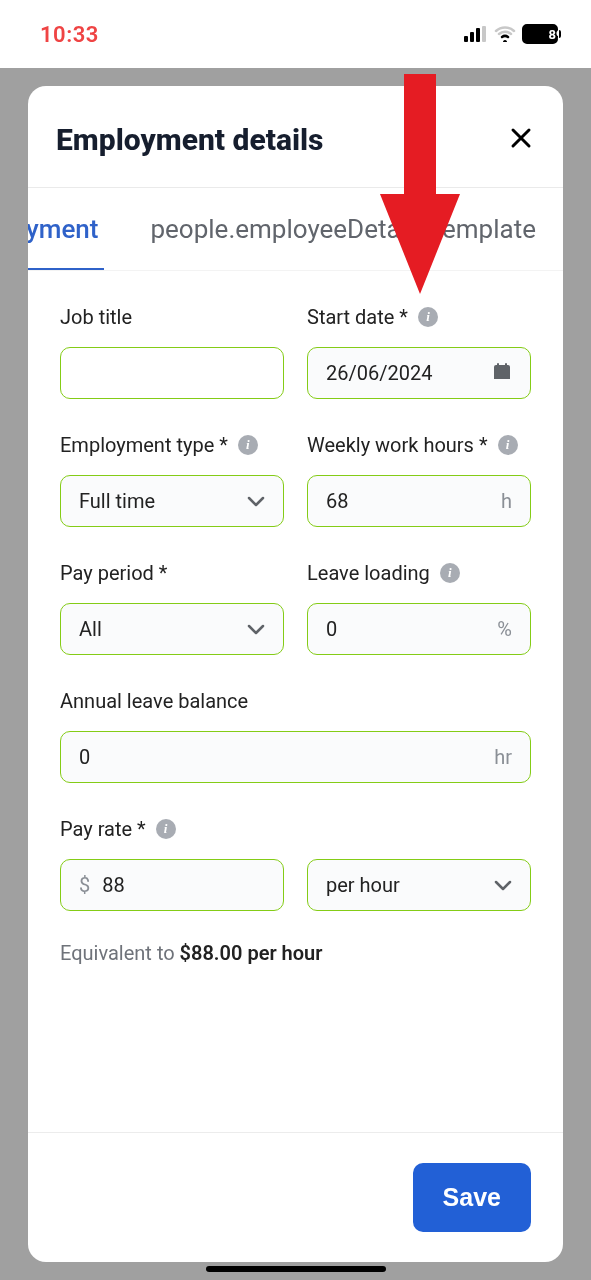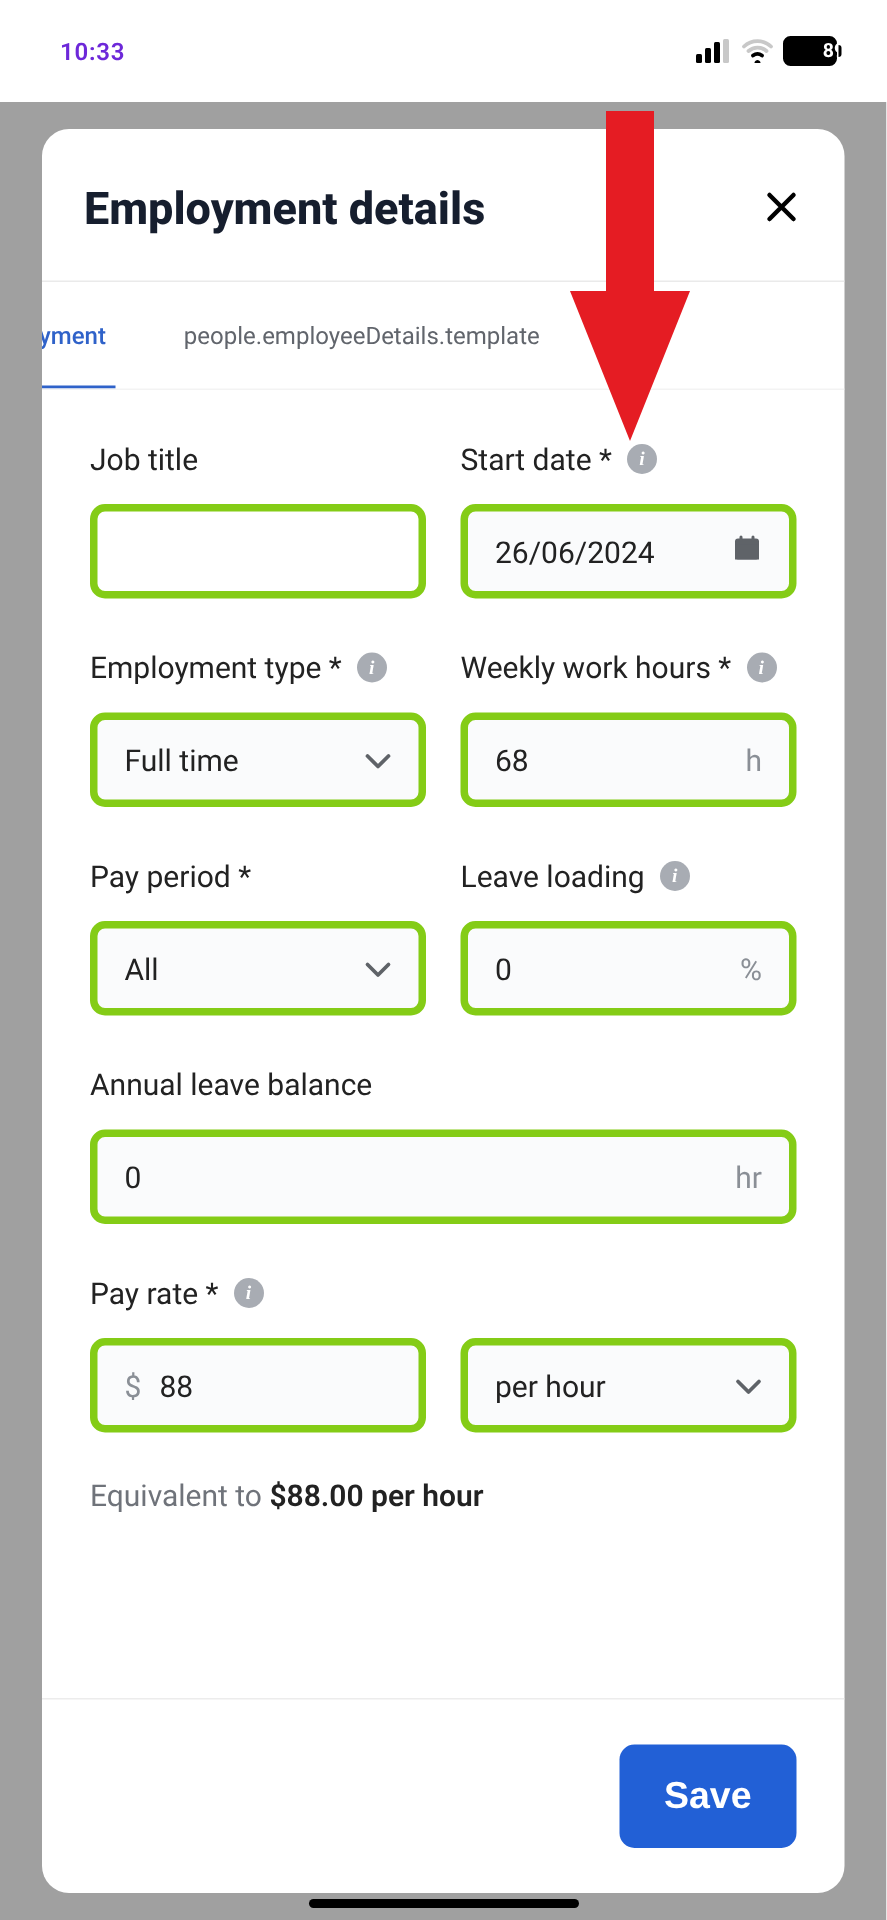--- a/index.html
+++ b/index.html
@@ -1,46 +1,46 @@
 <!DOCTYPE html>
 <html><head>
 <meta charset="utf-8">
 <style>
   * { box-sizing: border-box; margin: 0; padding: 0; }
   html, body { width: 591px; height: 1280px; font-family: -apple-system, BlinkMacSystemFont, "Segoe UI", Roboto, Helvetica, Arial, sans-serif; background: #fff; }
   .status-bar { height: 68px; display: flex; justify-content: space-between; align-items: center; padding: 0 30px 0 40px; background: #fff; }
-  .status-time { font-size: 16px; font-weight: 600; color: #6d28d9; letter-spacing: 0.5px; }
+  .status-time { font-size: 22px; font-weight: 600; color: #ef4444; letter-spacing: 0.5px; }
   .status-right { display: flex; align-items: center; gap: 6px; }
   .signal-icon svg, .wifi-icon svg, .battery-box { display: block; }
   .battery-box { display: flex; align-items: center; }
   .battery-body { width: 36px; height: 20px; border: 2px solid #000; border-radius: 5px; background: #000; display: flex; align-items: center; justify-content: center; color: #fff; font-size: 13px; font-weight: 700; padding-left: 32px; }
   .battery-tip { width: 2px; height: 8px; background: #000; border-radius: 0 2px 2px 0; margin-left: 1px; }
 
   .backdrop { position: relative; width: 591px; height: 1212px; background: #a0a0a0; }
   .modal { position: absolute; left: 28px; top: 18px; right: 28px; bottom: 18px; background: #fff; border-radius: 18px; display: flex; flex-direction: column; overflow: hidden; }
 
   .modal-header { padding: 36px 28px 30px 28px; display: flex; justify-content: space-between; align-items: center; }
   .modal-title { font-size: 30px; font-weight: 800; color: #161e2e; }
   .close-btn { width: 28px; height: 28px; background: none; border: none; cursor: pointer; display: flex; align-items: center; justify-content: center; }
 
   .tabs { display: flex; border-top: 1px solid #eaeaea; border-bottom: 1px solid #f3f3f3; padding: 0; overflow: hidden; }
-  .tab { padding: 26px 6px 24px 6px; font-size: 16px; color: #61656c; border-bottom: 2px solid transparent; white-space: nowrap; }
+  .tab { padding: 26px 6px 24px 6px; font-size: 26px; color: #61656c; border-bottom: 2px solid transparent; white-space: nowrap; }
   .tab.active { color: #2f62c9; border-bottom-color: #2f62c9; font-weight: 500; }
   .tab:first-child { margin-left: -8px; }
   .tab:nth-child(2) { margin-left: 40px; }
 
   .form { padding: 30px 32px; flex: 1; overflow: hidden; }
   .row { display: flex; gap: 23px; margin-bottom: 30px; }
   .field { flex: 1; display: flex; flex-direction: column; }
   .field.full { width: 100%; }
   .label-row { display: flex; align-items: center; gap: 10px; min-height: 32px; margin-bottom: 14px; }
   .label { font-size: 20px; color: #222; }
   .info-icon { width: 20px; height: 20px; border-radius: 50%; background: #a8acb3; display: inline-flex; align-items: center; justify-content: center; color: #fff; font-size: 13px; font-weight: 700; font-style: italic; font-family: serif; }
 
-  .input-box { height: 63px; border: 5px solid #84cc16; border-radius: 10px; background: #fafbfc; display: flex; align-items: center; padding: 0 18px; font-size: 20px; color: #222; }
+  .input-box { height: 52px; border: 1px solid #84cc16; border-radius: 10px; background: #fafbfc; display: flex; align-items: center; padding: 0 18px; font-size: 20px; color: #222; }
   .input-box.empty { background: #fff; }
   .input-box .value { flex: 1; color: #222; }
   .input-box .suffix { color: #8a8f96; font-size: 20px; }
   .input-box .prefix { color: #8a8f96; font-size: 20px; margin-right: 12px; }
   .input-box .chevron { margin-left: auto; }
   .input-box .cal { margin-left: auto; }
 
   .equiv { font-size: 20px; color: #6f737a; margin-top: 6px; }
   .equiv b { color: #222; font-weight: 600; }
 

